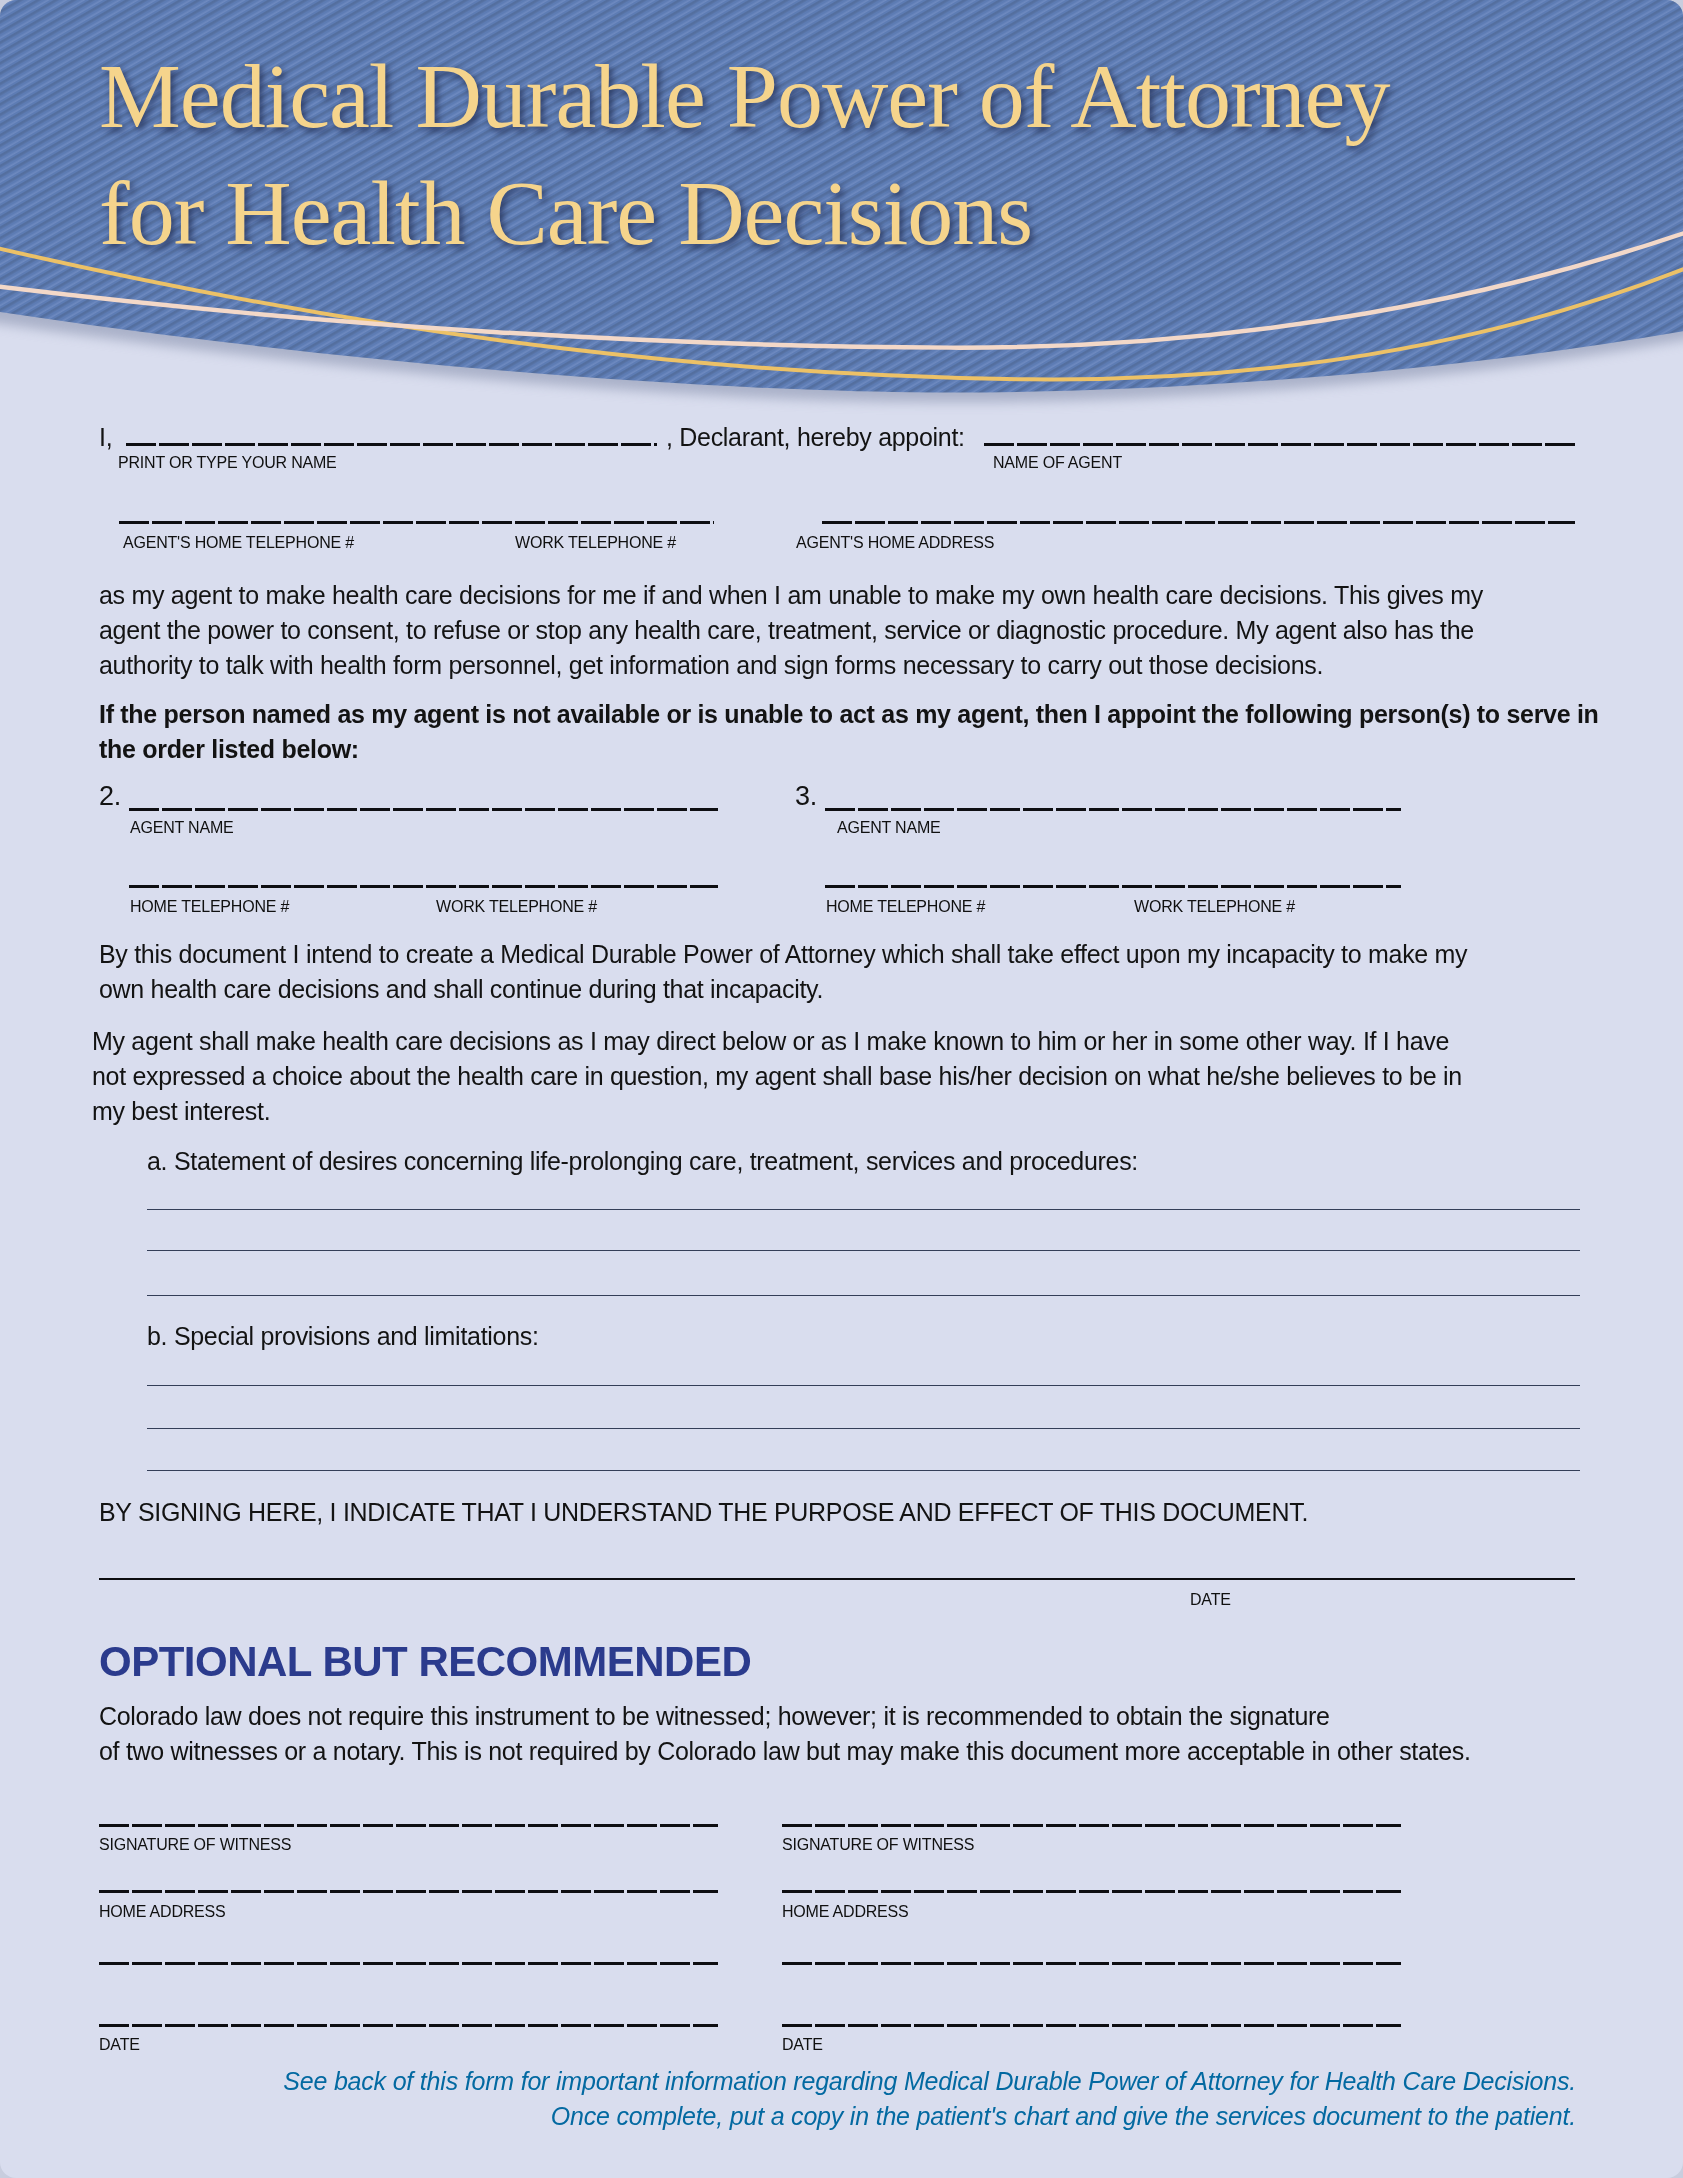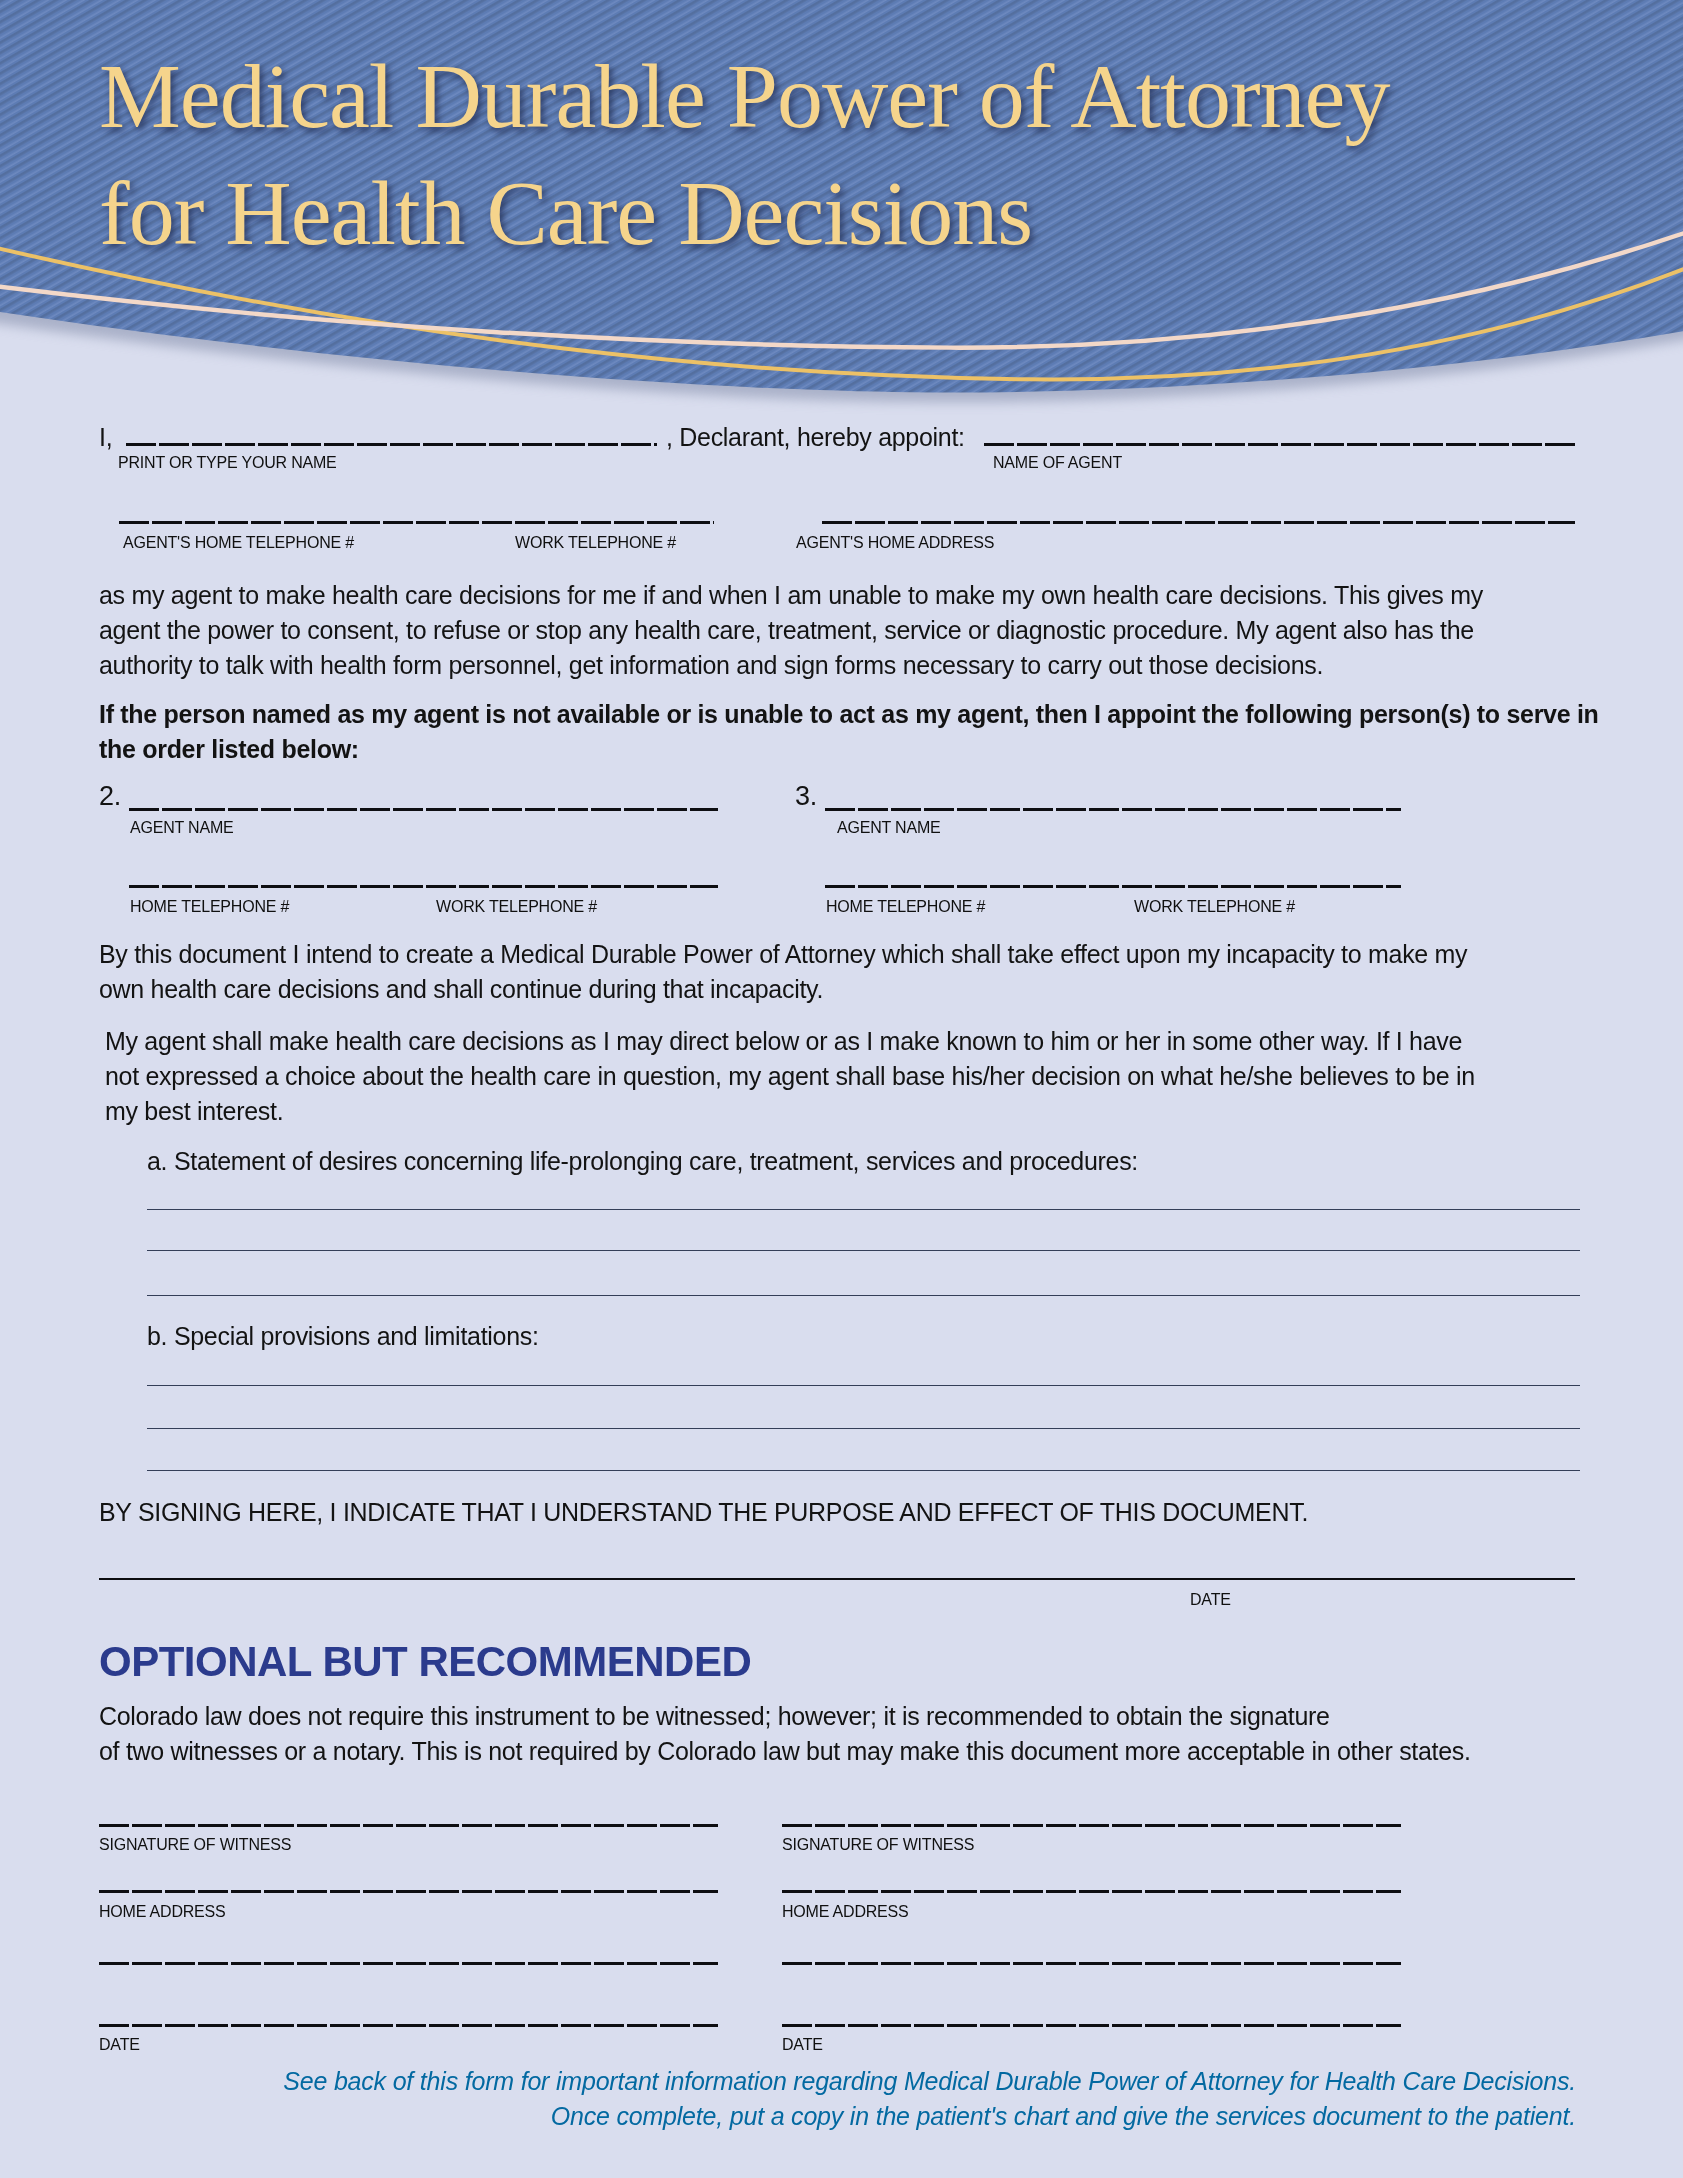--- a/index.html
+++ b/index.html
@@ -1,20 +1,21 @@
 <!DOCTYPE html>
 <html><head>
 <meta charset="utf-8">
 <style>
   html,body{margin:0;padding:0;background:#c8cdde;}
   .page{
     position:relative;width:1683px;height:2178px;overflow:hidden;
     background:#d9ddee;
     font-family:"Liberation Sans","DejaVu Sans",sans-serif;
     color:#131313;
+    border-radius:16px;
   }
   .header-art{position:absolute;left:0;top:0;width:1683px;height:426px;}
   .title{
     position:absolute;left:99px;top:38px;width:1505px;
     font-family:"Liberation Serif","DejaVu Serif",serif;
     font-size:92px;line-height:117px;font-weight:400;
     color:#f5d48c;letter-spacing:-1px;
     text-shadow:3px 4px 7px rgba(32,44,82,0.8);
     white-space:nowrap;
   }
@@ -103,21 +104,21 @@
   <div class="abs lbl" style="left:130px;top:898px;">HOME TELEPHONE #</div>
   <div class="abs lbl" style="left:436px;top:898px;">WORK TELEPHONE #</div>
   <div class="abs lbl" style="left:826px;top:898px;">HOME TELEPHONE #</div>
   <div class="abs lbl" style="left:1134px;top:898px;">WORK TELEPHONE #</div>
 
   <div class="abs body-text" style="left:99px;top:937px;">
     <div class="para-line">By this document I intend to create a Medical Durable Power of Attorney which shall take effect upon my incapacity to make my</div>
     <div class="para-line">own health care decisions and shall continue during that incapacity.</div>
   </div>
 
-  <div class="abs body-text" style="left:105px;top:1024px;">
+  <div class="abs body-text" style="left:92px;top:1024px;">
     <div class="para-line">My agent shall make health care decisions as I may direct below or as I make known to him or her in some other way. If I have</div>
     <div class="para-line">not expressed a choice about the health care in question, my agent shall base his/her decision on what he/she believes to be in</div>
     <div class="para-line">my best interest.</div>
   </div>
 
   <div class="abs body-text" style="left:147px;top:1144px;">a. Statement of desires concerning life-prolonging care, treatment, services and procedures:</div>
   <div class="abs wline" style="left:147px;top:1209px;width:1433px;"></div>
   <div class="abs wline" style="left:147px;top:1250px;width:1433px;"></div>
   <div class="abs wline" style="left:147px;top:1295px;width:1433px;"></div>
 

